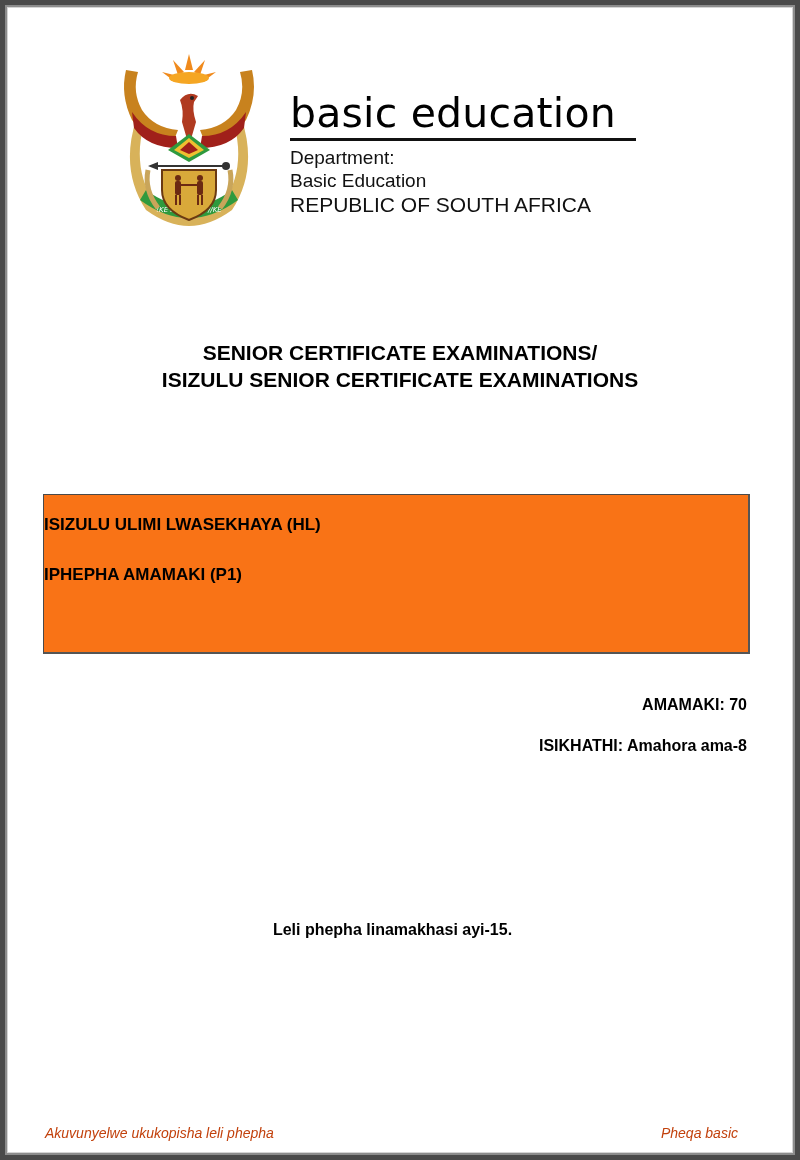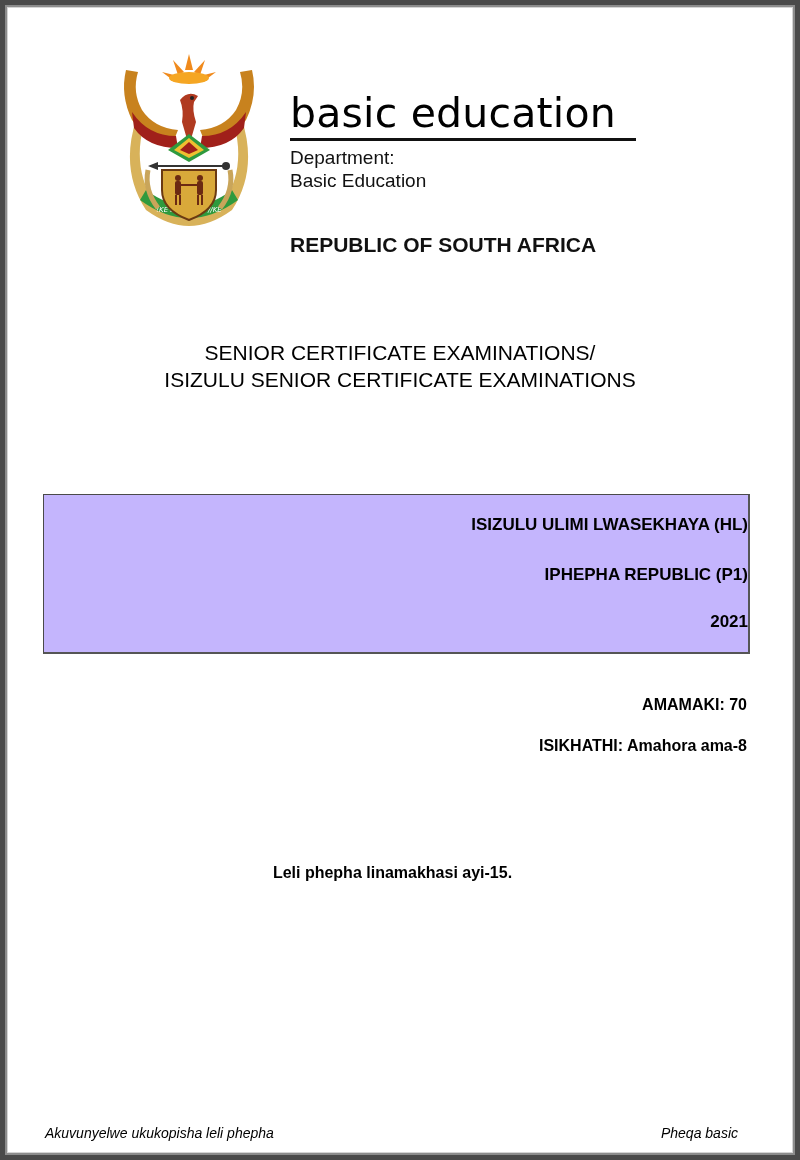--- a/index.html
+++ b/index.html
@@ -54,76 +54,75 @@
       margin-bottom: 5px;
     }
     .dept-line {
       font-size: 19px;
       line-height: 23px;
       color: #111;
     }
     .country-line {
       font-size: 21px;
       line-height: 26px;
-      font-weight: bold;
+      font-weight: normal;
       color: #111;
-      margin-top: 40px;
     }
     .exam-headings {
       position: absolute;
       top: 339px;
       left: 0;
       width: 800px;
       text-align: center;
-      font-weight: normal;
+      font-weight: bold;
       font-size: 21px;
       line-height: 27px;
     }
     .subject-box {
       position: absolute;
       left: 43px;
       top: 494px;
       width: 707px;
       height: 160px;
       box-sizing: border-box;
-      background: #c4b5fd;
+      background: #f97316;
       border: 1px solid #4a4a4a;
       border-right: 2px solid #555;
       border-bottom: 2px solid #555;
-      text-align: right;
+      text-align: left;
       font-weight: bold;
       font-size: 17px;
     }
     .subject-box .line {
       position: absolute;
       left: 0;
       width: 100%;
     }
     .meta {
       position: absolute;
       right: 53px;
       text-align: left;
       font-weight: bold;
       font-size: 16px;
     }
     .pages-note {
       position: absolute;
-      top: 864px;
+      top: 921px;
       left: 0;
       width: 785px;
       text-align: center;
       font-weight: bold;
       font-size: 16px;
     }
     .footer-left, .footer-right {
       position: absolute;
       top: 1125px;
       font-style: italic;
       font-size: 14px;
-      color: #000000;
+      color: #c2410c;
     }
     .footer-left { left: 45px; }
     .footer-right { right: 62px; }
   </style>
 </head>
 <body>
 
 <div class="page-frame"></div>
 
 <div class="crest">
@@ -187,22 +186,21 @@
   <div class="country-line">REPUBLIC OF SOUTH AFRICA</div>
 </div>
 
 <div class="exam-headings">
   <div>SENIOR CERTIFICATE EXAMINATIONS/</div>
   <div>ISIZULU SENIOR CERTIFICATE EXAMINATIONS</div>
 </div>
 
 <div class="subject-box">
   <div class="line" style="top:20px;">ISIZULU ULIMI LWASEKHAYA (HL)</div>
-  <div class="line" style="top:70px;">IPHEPHA REPUBLIC (P1)</div>
-  <div class="line" style="top:117px;">2021</div>
+  <div class="line" style="top:70px;">IPHEPHA AMAMAKI (P1)</div>
 </div>
 
 <div class="meta" style="top:696px;">AMAMAKI: 70</div>
 <div class="meta" style="top:737px;">ISIKHATHI: Amahora ama-8</div>
 
 <div class="pages-note">Leli phepha linamakhasi ayi-15.</div>
 
 <div class="footer-left">Akuvunyelwe ukukopisha leli phepha</div>
 <div class="footer-right">Pheqa basic</div>
 

